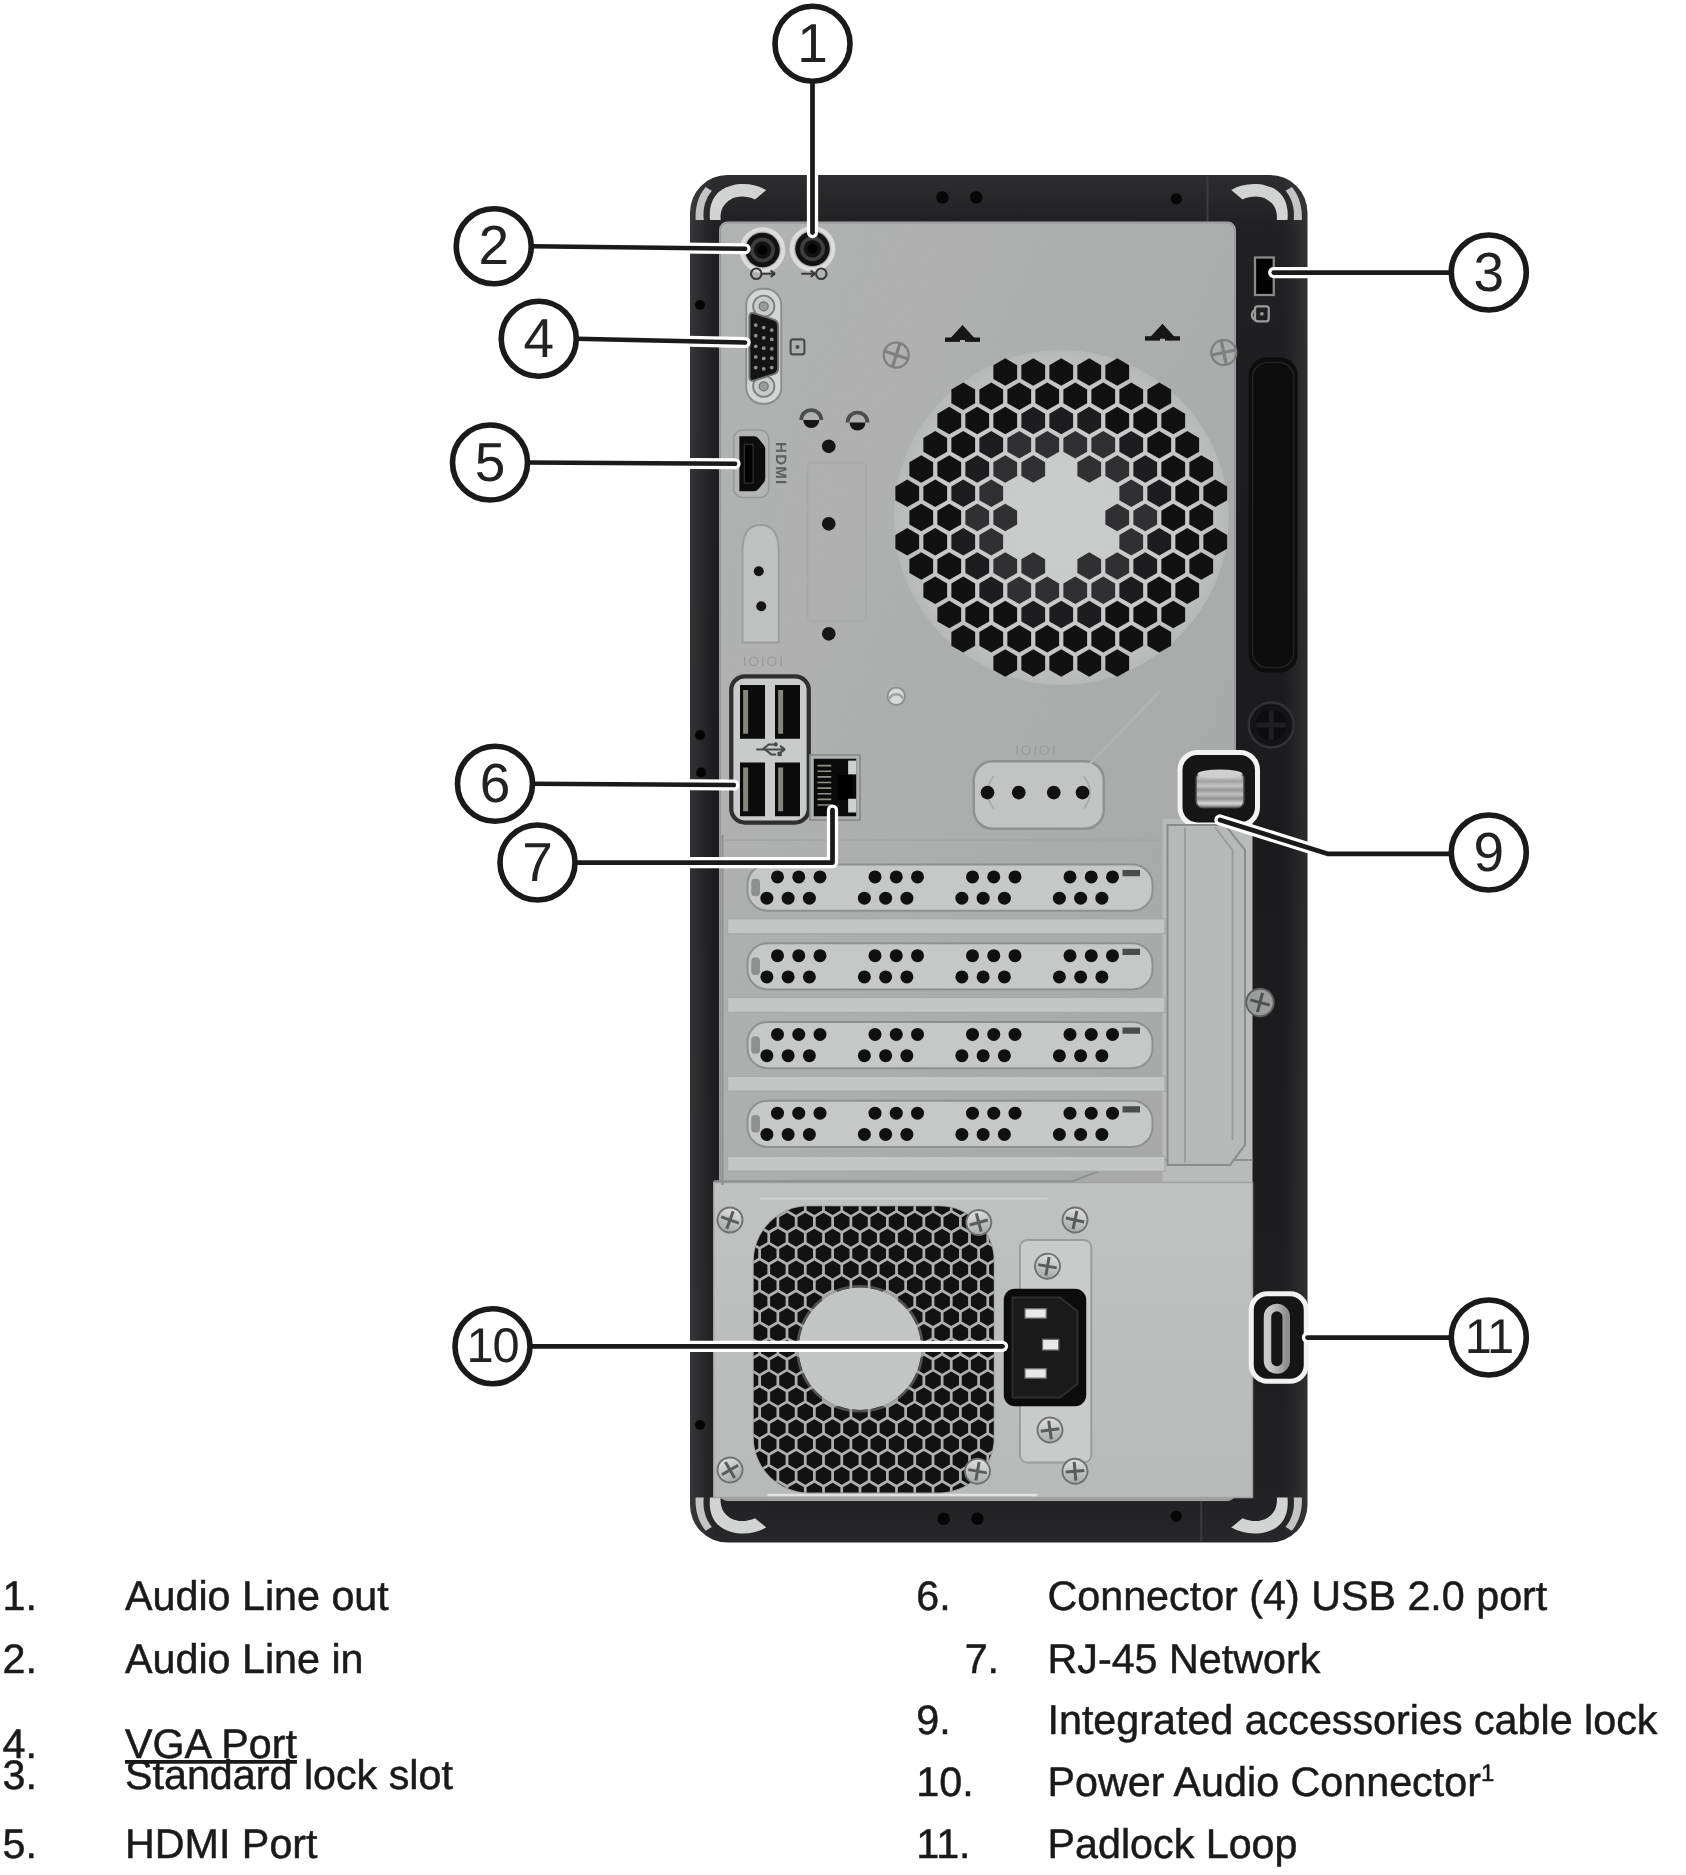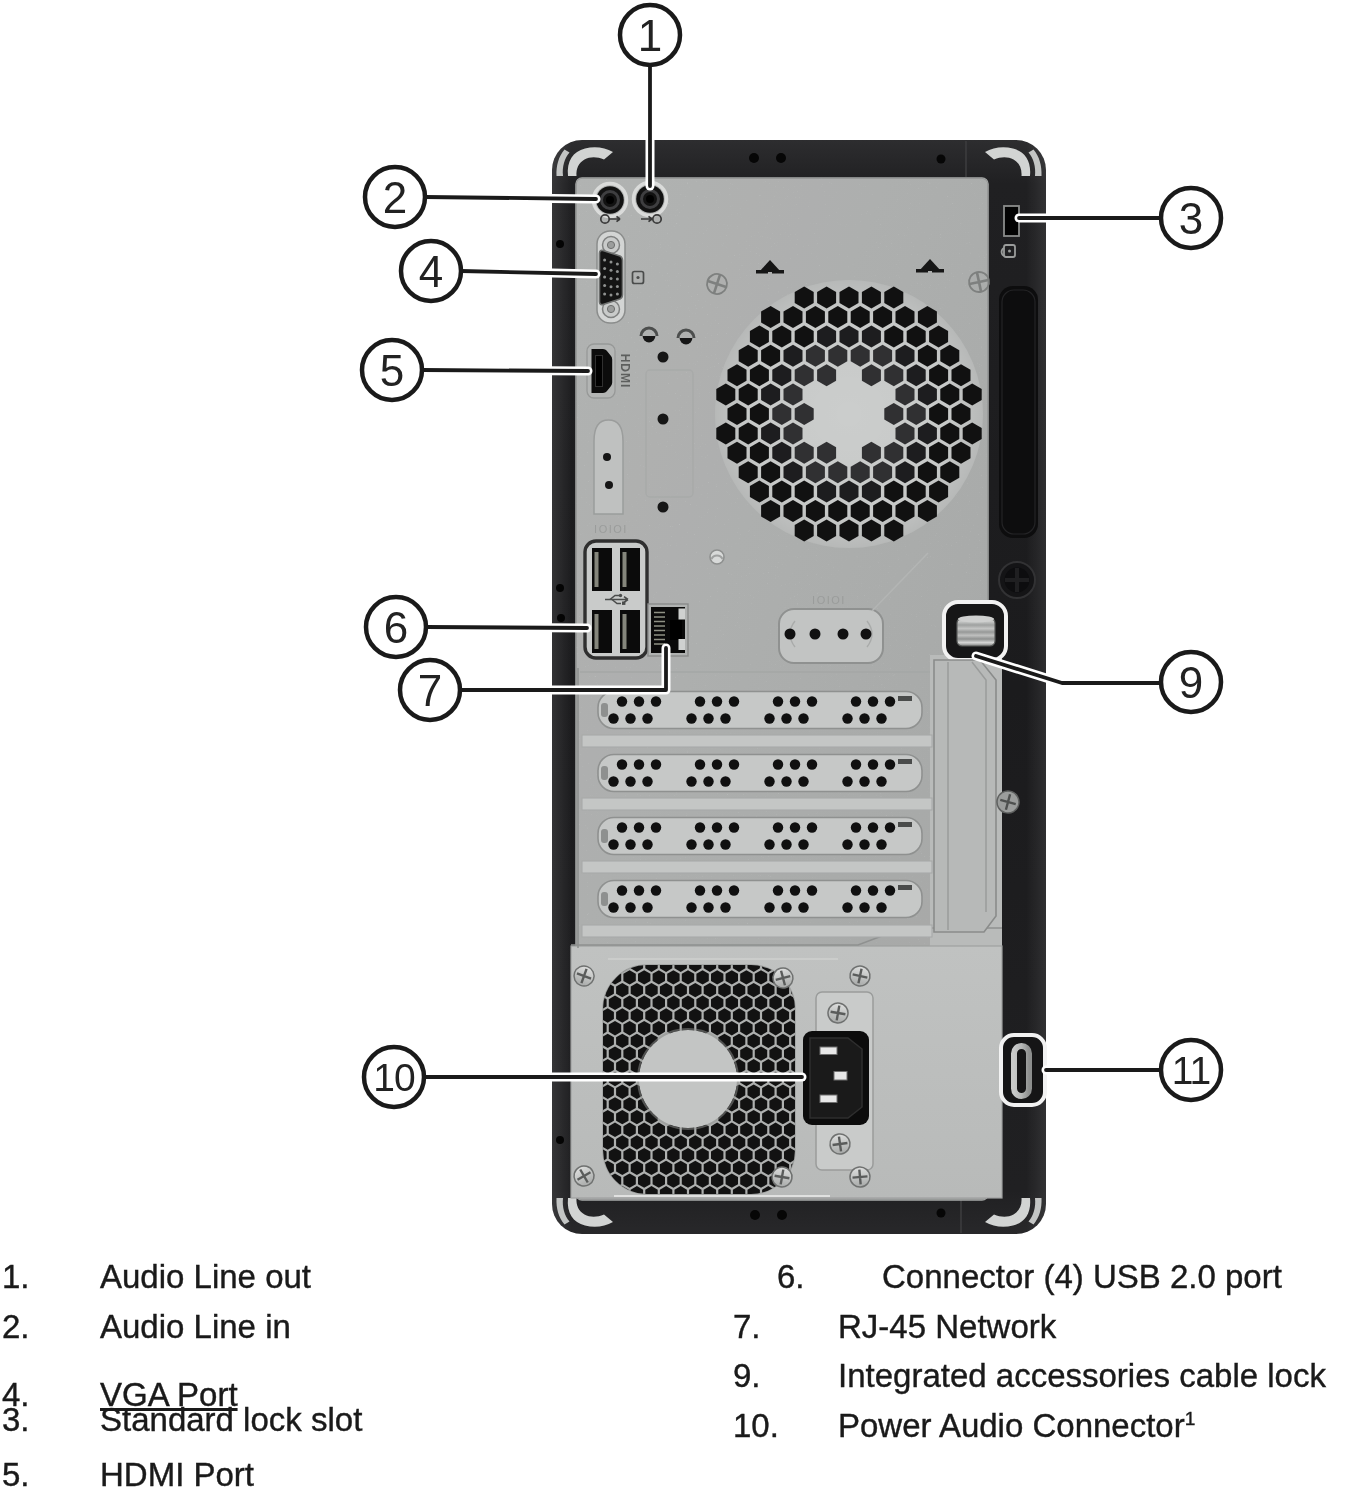--- a/index.html
+++ b/index.html
@@ -930,27 +930,30 @@
   </div>
   <div class="lrow col-left" style="left:2px; top:1359px;margin-top:44px;">
     <span class="lnum">3.</span><span class="llabel">Standard lock slot</span>
   </div>
   <div class="lrow col-left" style="left:2px; top:1378px;text-decoration:underline;">
     <span class="lnum">4.</span><span class="llabel">VGA Port</span>
   </div>
   <div class="lrow col-left" style="left:2px; top:1458px;">
     <span class="lnum">5.</span><span class="llabel">HDMI Port</span>
   </div>
-  <div class="lrow col-right" style="left:733px; top:1260px;margin-left:44px;">
+  <div class="lrow col-right" style="left:733px; top:1260px;">
     <span class="lnum">6.</span><span class="llabel">Connector (4) USB 2.0 port</span>
   </div>
-  <div class="lrow col-right" style="left:733px; top:1309.5px;">
+  <div class="lrow col-right" style="left:733px; top:1309.5px;text-align:center;">
     <span class="lnum">7.</span><span class="llabel">RJ-45 Network</span>
   </div>
   <div class="lrow col-right" style="left:733px; top:1359px;">
     <span class="lnum">9.</span><span class="llabel">Integrated accessories cable lock</span>
   </div>
   <div class="lrow col-right" style="left:733px; top:1408.5px;">
     <span class="lnum">10.</span><span class="llabel">Power Audio Connector</span><sup class="lsup">1</sup>
   </div>
+  <div class="lrow col-right" style="left:733px; top:1458px;">
+    <span class="lnum">11.</span><span class="llabel">Padlock Loop</span>
+  </div>
 </div>
 
 </div>
 
 </body></html>

